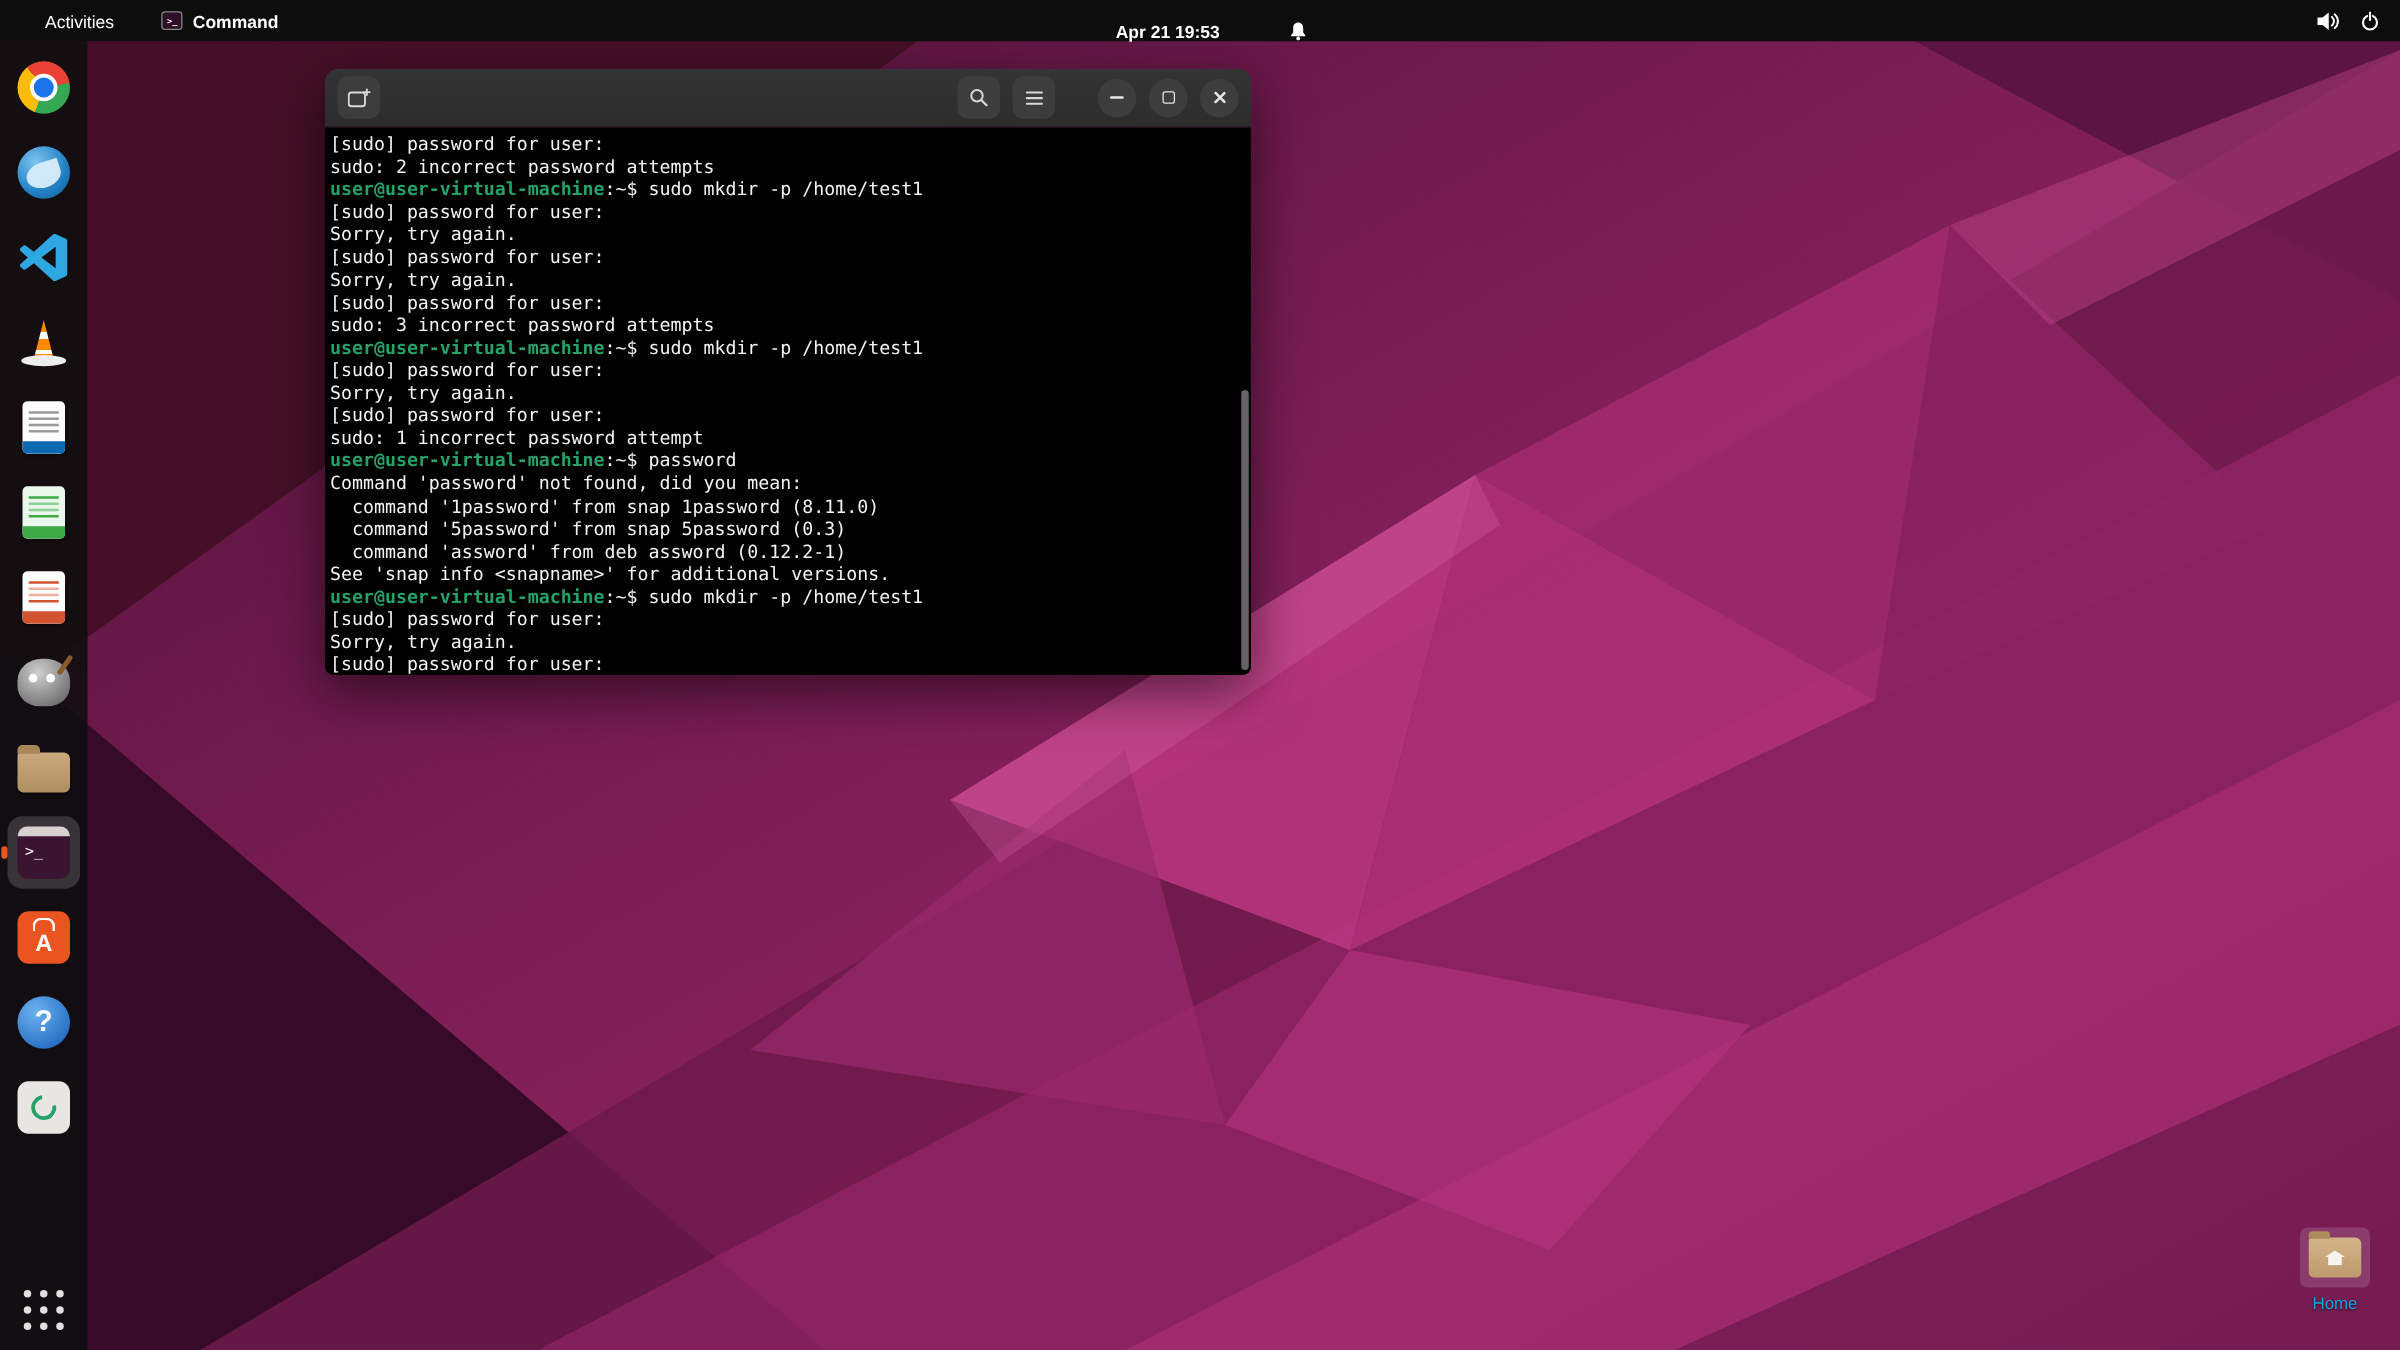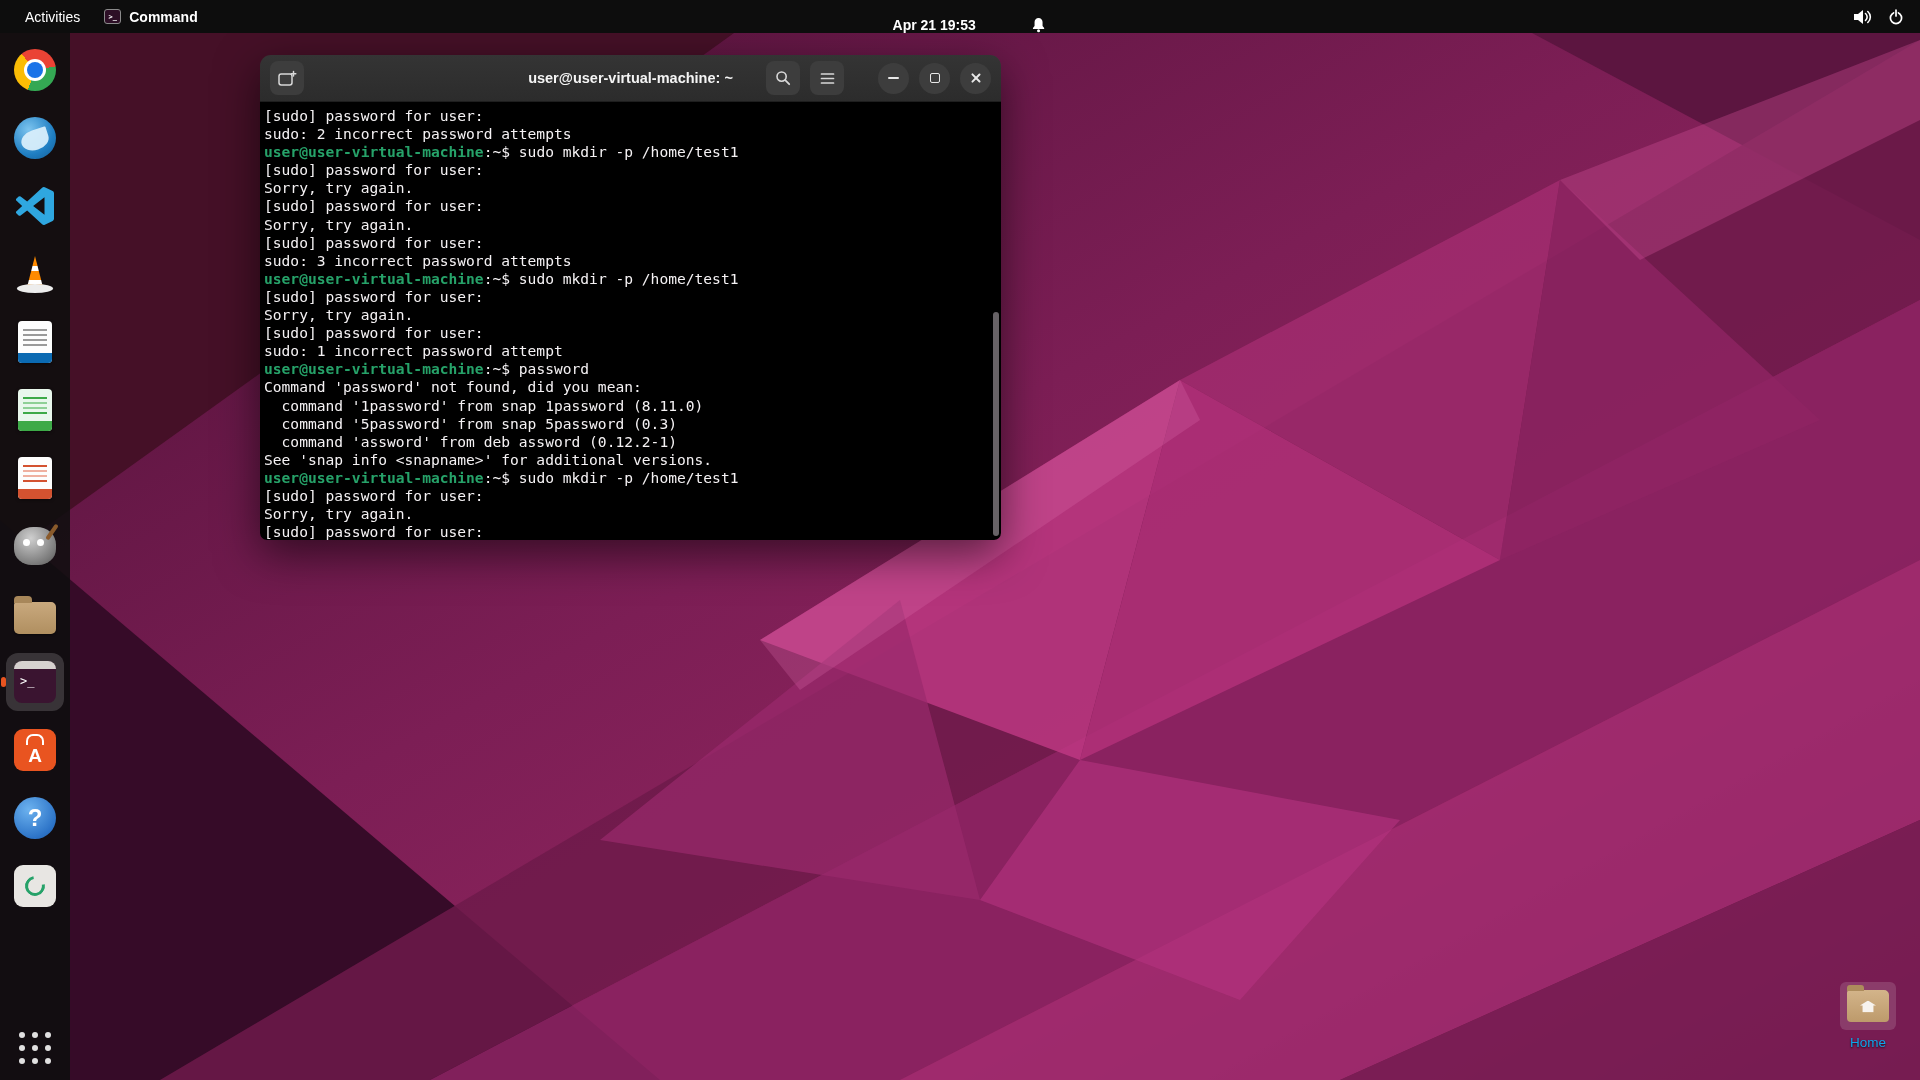--- a/index.html
+++ b/index.html
@@ -3,21 +3,21 @@
 <meta charset="utf-8">
 <style>
   * { margin:0; padding:0; box-sizing:border-box; }
   html,body { width:1920px; height:1080px; overflow:hidden; background:#2c0a22; font-family:"Liberation Sans",sans-serif; }
   .desktop { position:relative; width:1920px; height:1080px; overflow:hidden; }
   .wallpaper { position:absolute; inset:0; width:100%; height:100%; }
 
   
   .topbar { position:absolute; left:0; top:0; width:100%; height:33px; background:#0d0d0d; color:#fff;
             display:flex; align-items:center; font-size:14px; z-index:50; }
-  .tb-left { display:flex; align-items:center; gap:20px; padding-left:21px; }
+  .tb-left { display:flex; align-items:center; gap:34px; padding-left:32px; }
   .tb-activities { padding:0 4px; cursor:pointer; }
   .tb-app { display:flex; align-items:center; gap:8px; font-weight:bold; }
   .mini-term { display:inline-flex; align-items:center; justify-content:center; width:17px; height:15px;
                background:#2d0f26; border:1px solid #8a8a8a; border-radius:3px; color:#fff;
                font-family:"DejaVu Sans Mono",monospace; font-size:7px; }
   .tb-center { position:absolute; left:50%; top:0; height:100%; transform:translateX(-44%);
                display:flex; align-items:flex-end; gap:56px; }
   .tb-clock { font-weight:bold; }
   .tb-right { margin-left:auto; display:flex; align-items:center; gap:16px; padding-right:16px; }
   .tb-btn { display:flex; align-items:center; cursor:pointer; }
@@ -275,21 +275,20 @@
   </div>
 
   <div class="term-window">
     <div class="term-header">
       <div class="hbtn boxed">
         <svg width="19" height="17" viewBox="0 0 19 17">
             <rect x="1" y="4" width="13" height="11" rx="2.2" fill="none" stroke="#d8d8d8" stroke-width="1.5"></rect>
             <path d="M15.5 6V1.5M13.2 3.7h4.6" stroke="#d8d8d8" stroke-width="1.5" stroke-linecap="round"></path>
           </svg>
       </div>
-      <div class="term-title">user@user-virtual-machine: ~</div>
       <div class="hdr-right">
         <div class="hbtn boxed">
           <svg width="16" height="16" viewBox="0 0 16 16">
               <circle cx="6.6" cy="6.6" r="4.6" fill="none" stroke="#d8d8d8" stroke-width="1.6"></circle>
               <line x1="10.2" y1="10.2" x2="14.2" y2="14.2" stroke="#d8d8d8" stroke-width="1.8" stroke-linecap="round"></line>
             </svg>
         </div>
         <div class="hbtn boxed">
           <svg width="15" height="13" viewBox="0 0 15 13">
               <g stroke="#d8d8d8" stroke-width="1.7" stroke-linecap="round">

